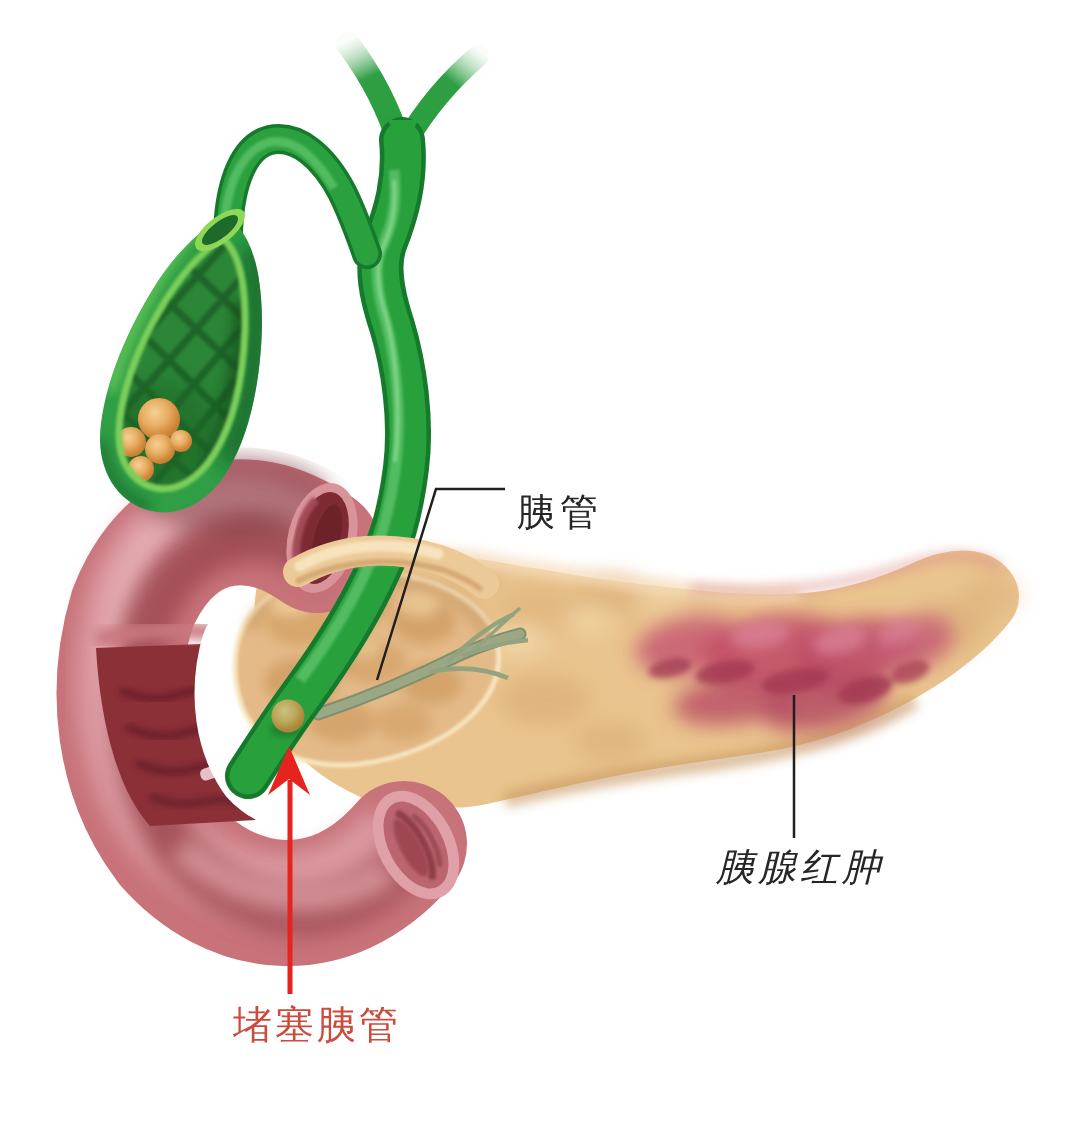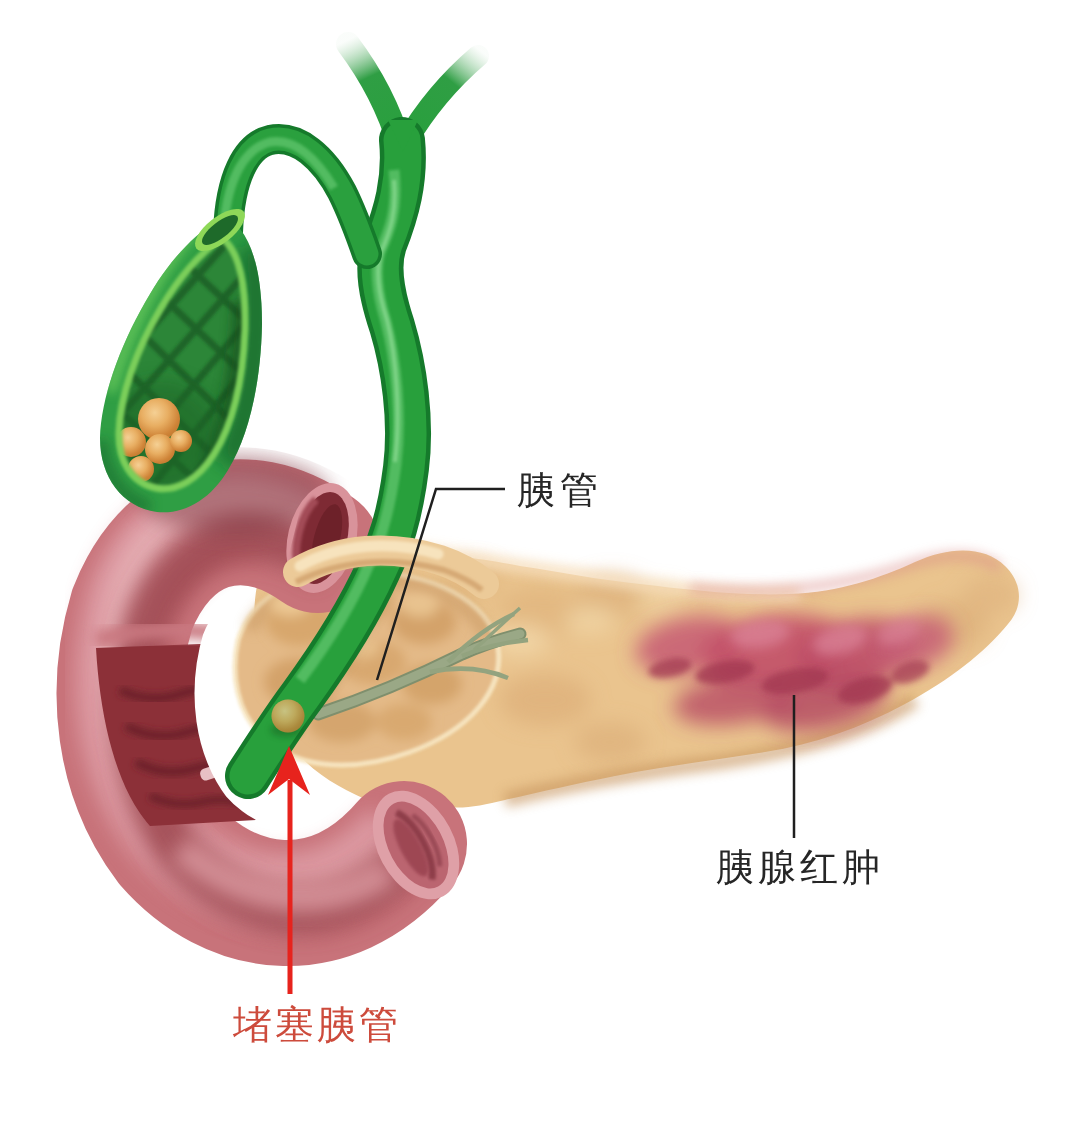--- a/index.html
+++ b/index.html
@@ -6,21 +6,21 @@
   .stage{
     position:relative;width:1075px;height:1127px;background:#ffffff;
     font-family:"Liberation Sans", sans-serif;overflow:hidden;
   }
   .stage svg{position:absolute;left:0;top:0;}
   .callout{
     position:absolute;white-space:nowrap;line-height:1;
     color:#262626;font-size:38px;letter-spacing:5px;font-weight:400;
   }
   .callout.red{color:var(--label-red,#cd4b3c);font-size:39px;letter-spacing:3px;}
-  .lbl-swell{letter-spacing:4px;}
+  .lbl-swell{letter-spacing:4px;font-style:italic;}
 </style>
 </head>
 <body>
 
 <div class="stage">
 <svg width="1075" height="1127" viewBox="0 0 1075 1127">
   <defs>
     <filter id="b1" x="-40%" y="-40%" width="180%" height="180%">
           <feGaussianBlur stdDeviation="1.5"></feGaussianBlur>
         </filter>
@@ -257,16 +257,16 @@
   <g>
     <polyline points="505,489 436,489 377,680" fill="none" style="stroke:var(--leader-line,#1f1f1f)" stroke-width="2.5"></polyline>
     <line x1="794" y1="695" x2="794" y2="838" style="stroke:var(--leader-line,#1f1f1f)" stroke-width="2.5"></line>
     <g>
       <line x1="290" y1="994" x2="290" y2="780" style="stroke:var(--arrow-red,#e7231d)" stroke-width="5"></line>
       <polygon points="289,746 268,795 289,779 310,795" style="fill:var(--arrow-red,#e7231d)"></polygon>
     </g>
   </g>
 </svg>
 
-<div class="callout" style="left:517px;top:471px">胰管</div>
+<div class="callout" style="left:517px;top:493px">胰管</div>
 <div class="callout lbl-swell" style="left:716px;top:848px">胰腺红肿</div>
 <div class="callout red" style="left:233px;top:1005px">堵塞胰管</div>
 </div>
 
 </body></html>

